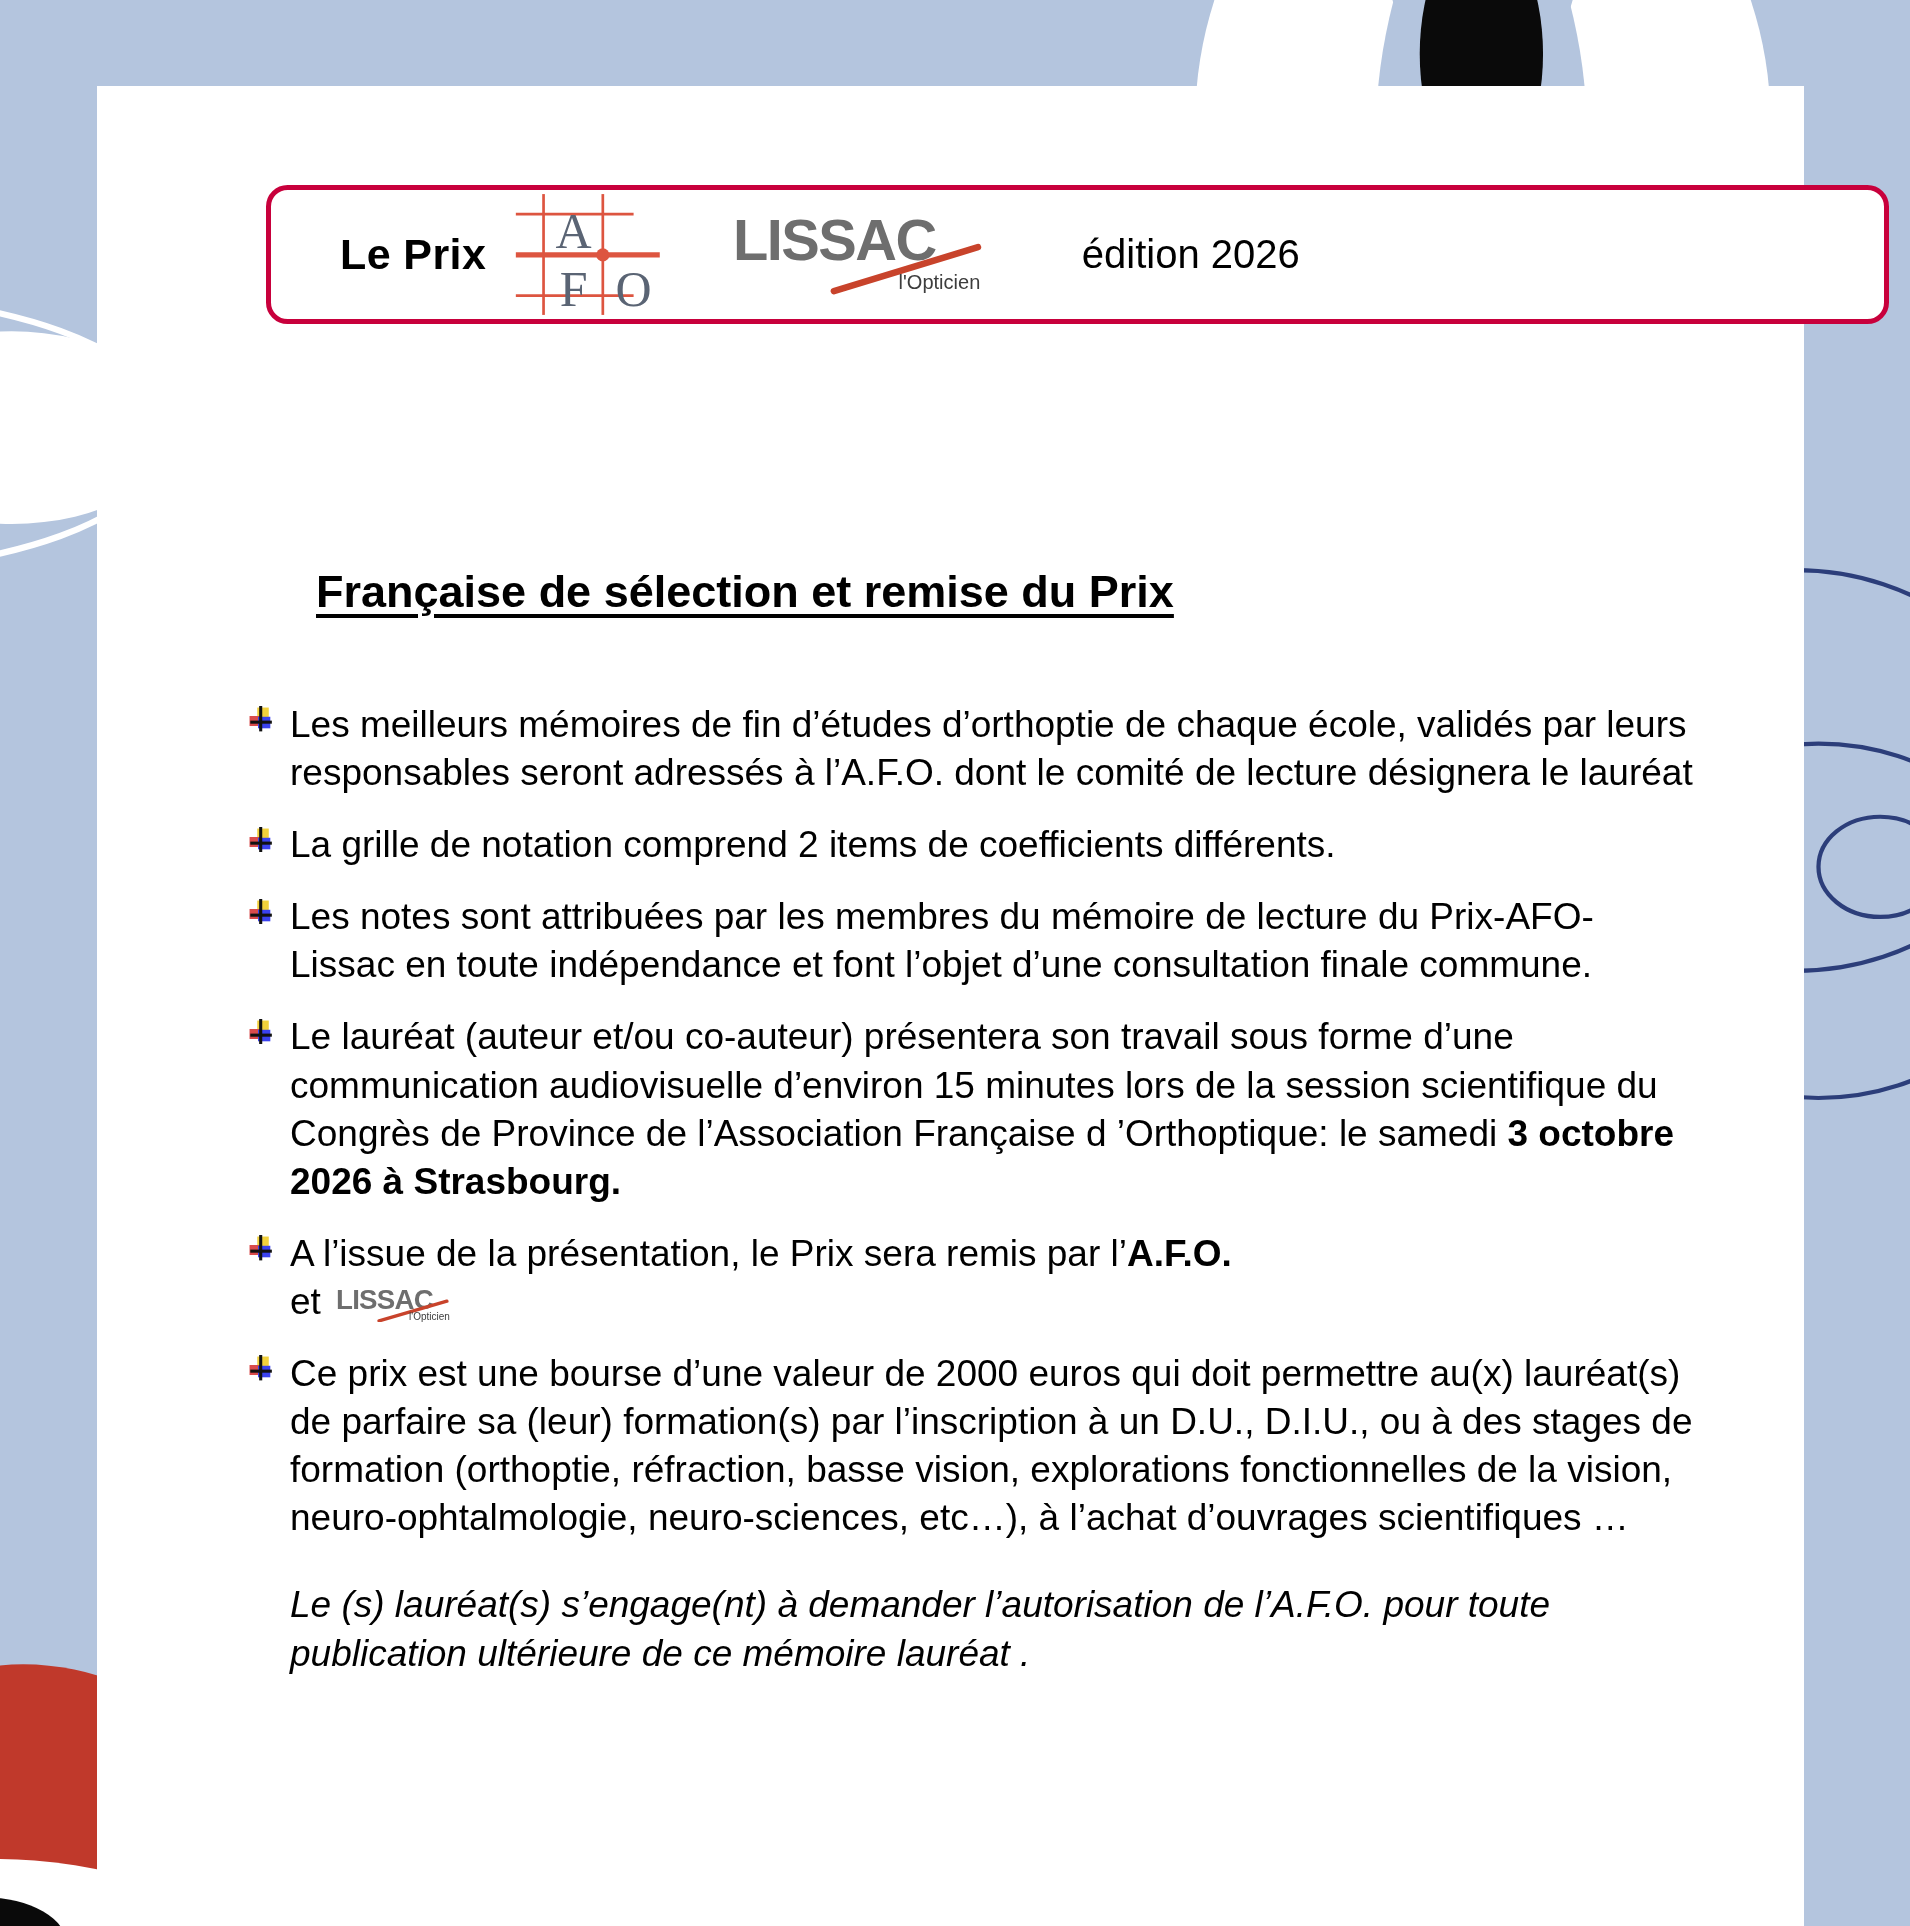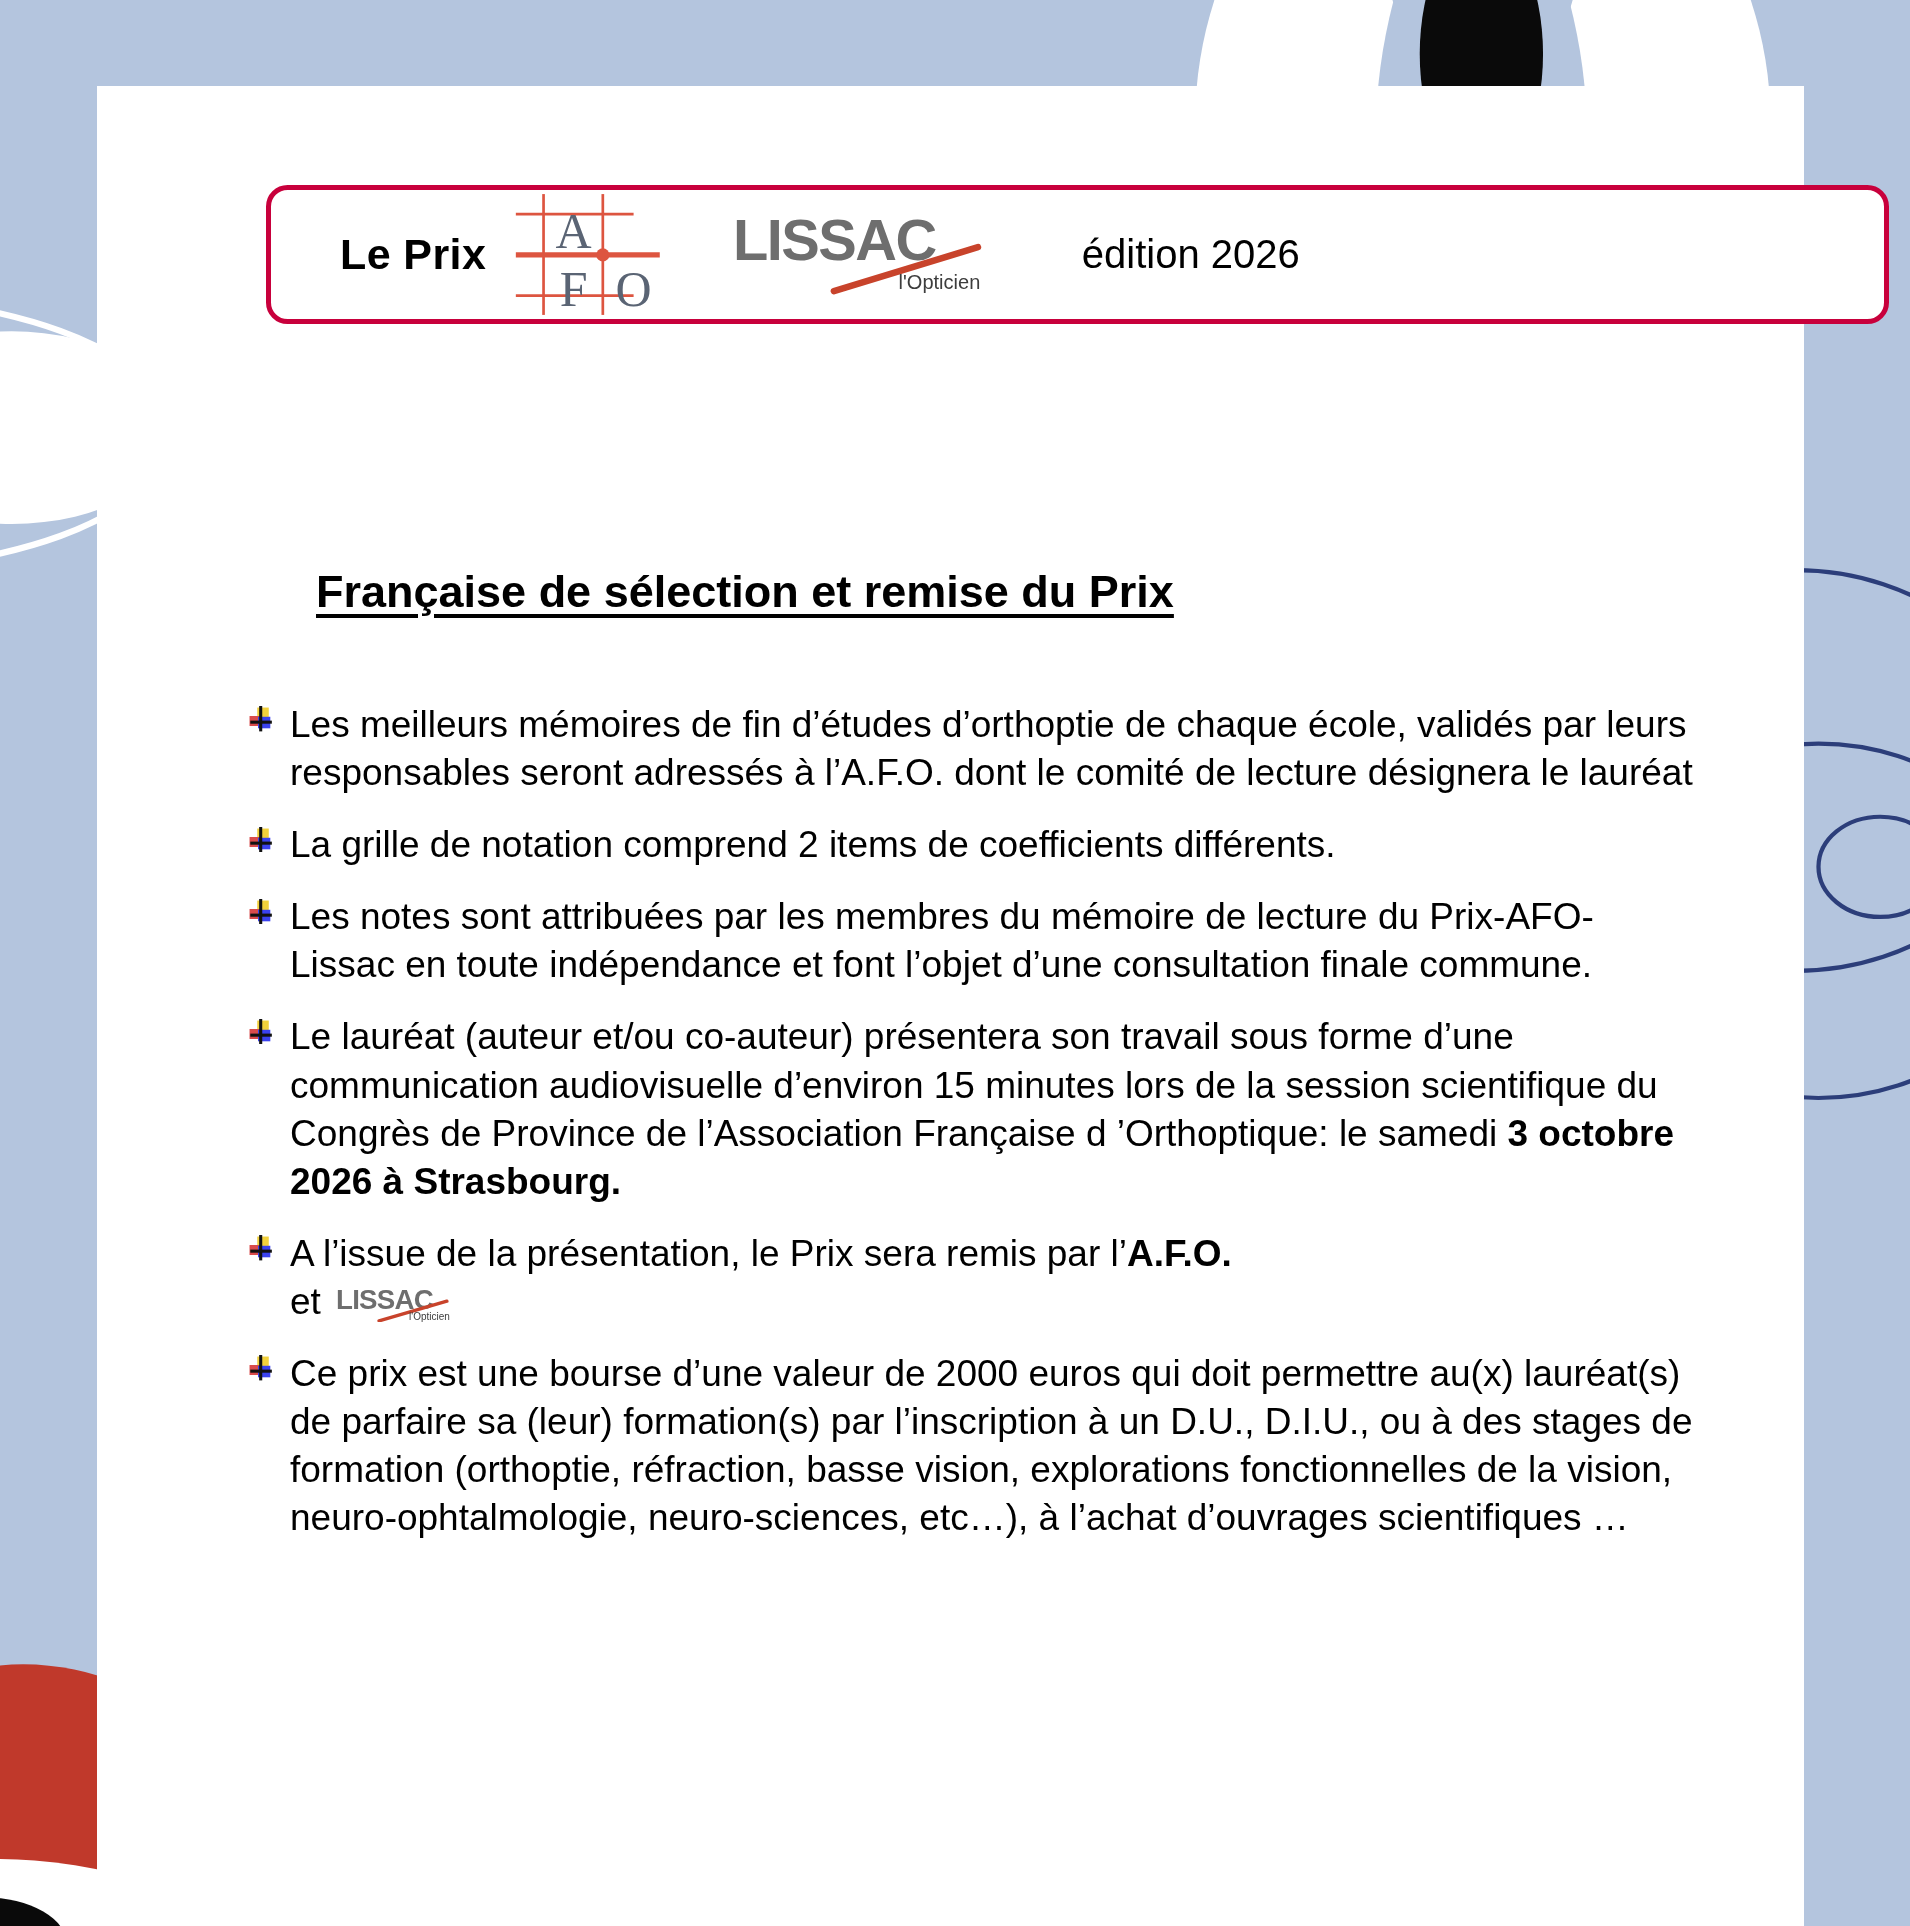--- a/index.html
+++ b/index.html
@@ -324,17 +324,18 @@
             <rect x="4" y="26" width="30" height="26" fill="#d94b4b"></rect>
             <rect x="26" y="28" width="32" height="30" fill="#3a42ee"></rect>
             <line x1="33" y1="0" x2="33" y2="66" stroke="#111111" stroke-width="8"></line>
             <line x1="6" y1="42" x2="62" y2="42" stroke="#111111" stroke-width="8"></line>
           </svg>
         </span>
         <span class="bullet-text">Ce prix est une bourse d’une valeur de 2000 euros qui doit permettre au(x) lauréat(s) de parfaire sa (leur) formation(s) par l’inscription à un D.U., D.I.U., ou à des stages de formation (orthoptie, réfraction, basse vision, explorations fonctionnelles de la vision, neuro-ophtalmologie, neuro-sciences, etc…), à l’achat d’ouvrages scientifiques …</span>
       </div>
 
 
+      <div class="ital-para">Le (s) lauréat(s) s’engage(nt) à demander l’autorisation de l’A.F.O. pour toute publication ultérieure  de ce mémoire lauréat .</div>
     </div>
 
   </div>
 </div>
 
 
 </body></html>

